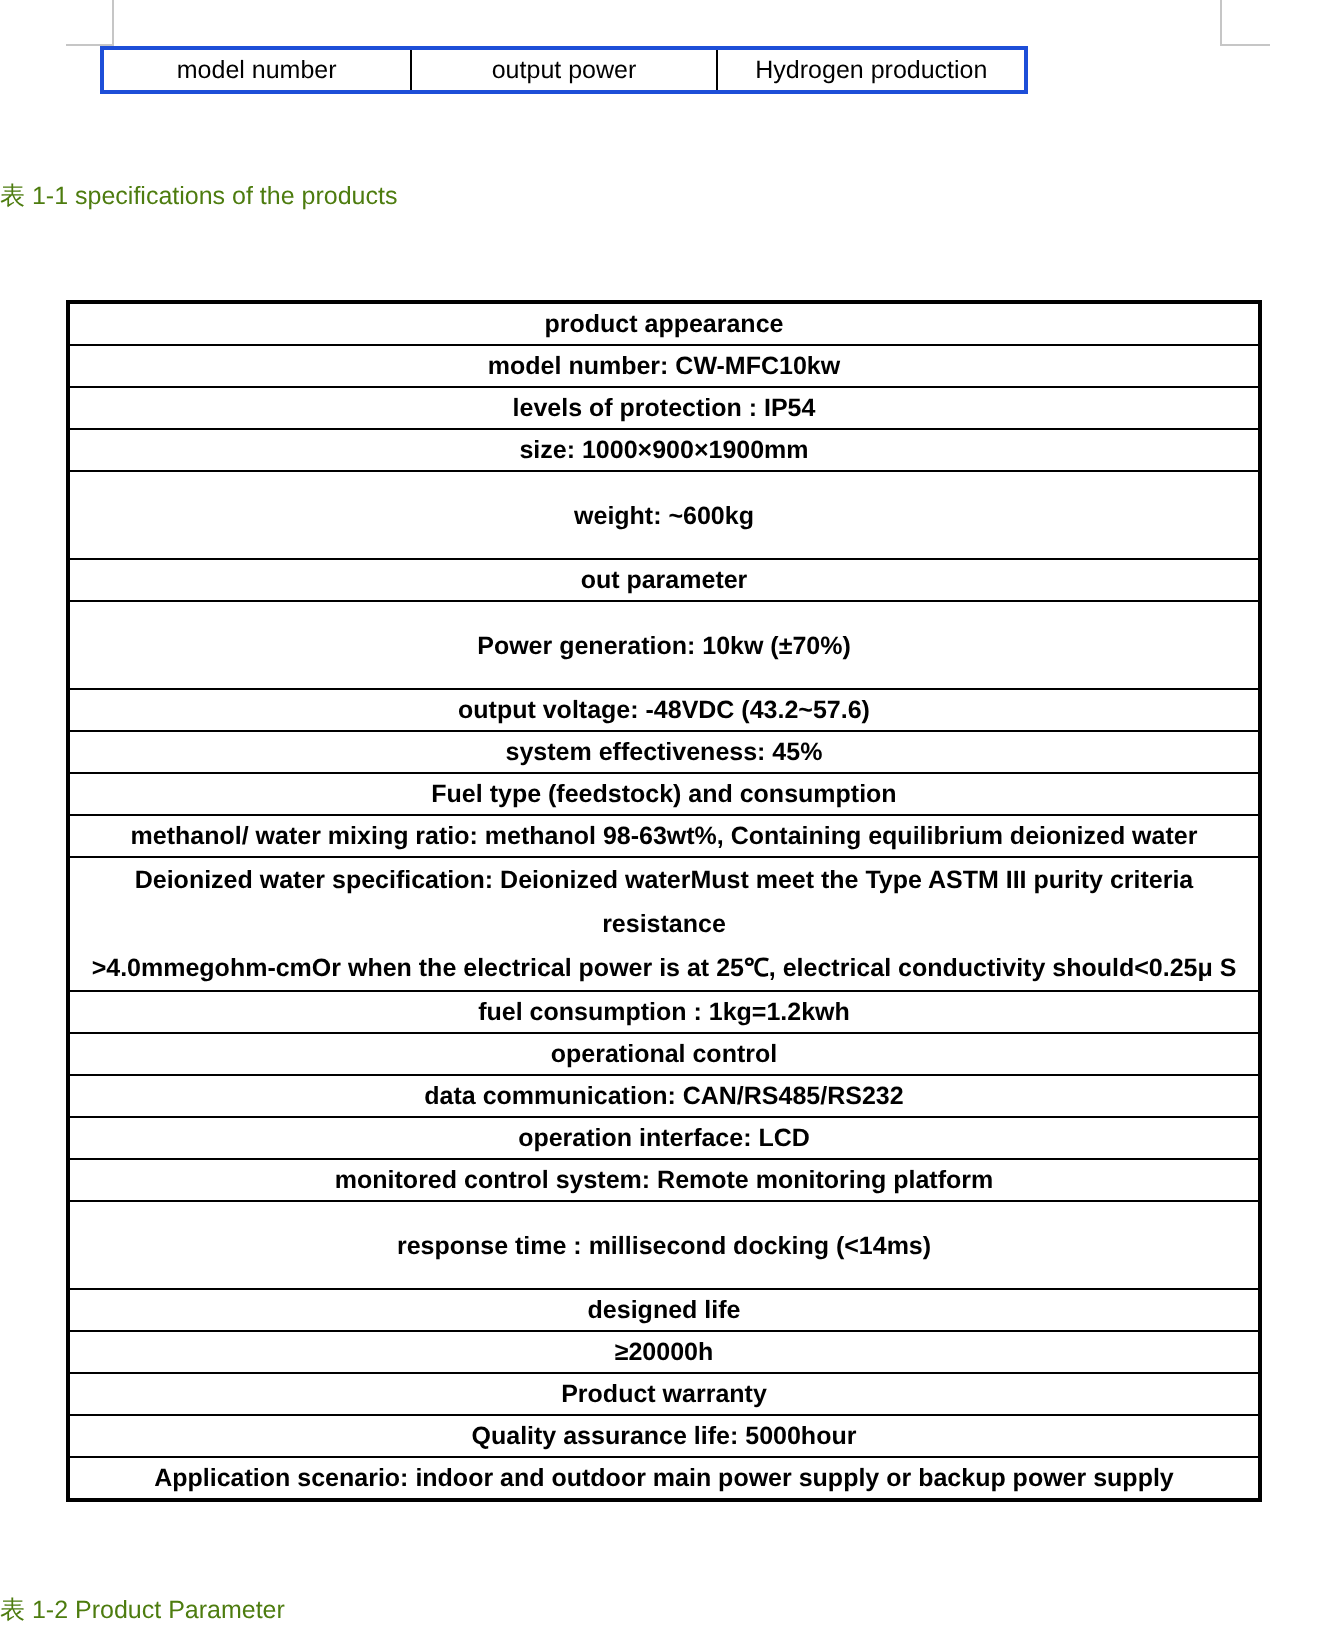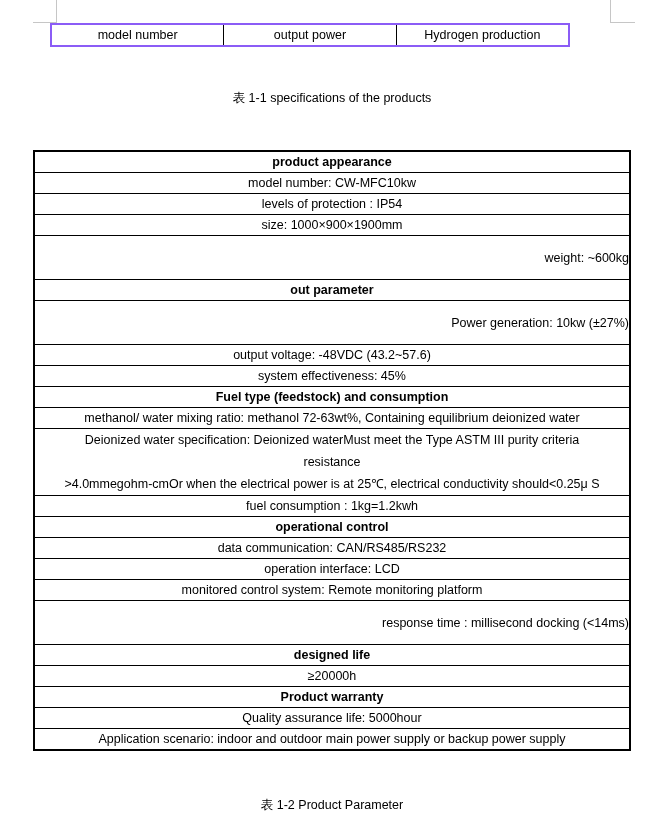--- a/index.html
+++ b/index.html
@@ -10,50 +10,50 @@
   }
   
   .crop{position:absolute;background:#c6c6c6;}
   #crop-l-v{left:56px;top:0;width:1px;height:22px;}
   #crop-l-h{left:33px;top:22px;width:24px;height:1px;}
   #crop-r-v{left:610px;top:0;width:1px;height:22px;}
   #crop-r-h{left:610px;top:22px;width:25px;height:1px;}
 
   
   .table1{
-    position:absolute;left:50px;top:23px;width:520px;
-    border:2px solid #8b5cf6;box-sizing:border-box;
+    position:absolute;left:50px;top:23px;width:464px;
+    border:2px solid #1d4ed8;box-sizing:border-box;
   }
   .t1-row{display:flex;}
   .t1-row + .t1-row{border-top:1px solid #000;}
   .t1-cell{
     flex:1;text-align:center;height:20px;line-height:20px;
     white-space:nowrap;overflow:hidden;
   }
   .t1-cell + .t1-cell{border-left:1px solid #000;}
 
   .caption{
-    position:absolute;left:0;width:664px;text-align:center;
-    font-size:12.5px;color:#000000;
+    position:absolute;left:0;width:664px;text-align:left;
+    font-size:12.5px;color:#4d7c0f;
   }
   #caption1{top:90px;}
   #caption2{top:797px;}
 
   
   .table2{
     position:absolute;left:33px;top:150px;width:598px;
     border:2px solid #000;box-sizing:border-box;
   }
   .t2-row{
     min-height:20px;display:flex;flex-direction:column;justify-content:center;
     text-align:center;line-height:20px;
   }
-  .t2-row + .t2-row{border-top:1px solid #000;}
+  .t2-row + .t2-row{border-top:1px solid #000;font-weight:bold;}
   .t2-row.bold{font-weight:bold;}
-  .t2-row.tall{min-height:43px;align-items:flex-end;}
+  .t2-row.tall{min-height:43px;}
   .t2-row.multiline{line-height:22px;min-height:66px;}
 </style>
 </head>
 <body>
 
 <div class="crop" id="crop-l-v"></div>
 <div class="crop" id="crop-l-h"></div>
 <div class="crop" id="crop-r-v"></div>
 <div class="crop" id="crop-r-h"></div>
 
@@ -80,33 +80,33 @@
     <div class="t2-row">
       <div>size: 1000×900×1900mm</div>
     </div>
     <div class="t2-row tall">
       <div>weight: ~600kg</div>
     </div>
     <div class="t2-row bold">
       <div>out parameter</div>
     </div>
     <div class="t2-row tall">
-      <div>Power generation: 10kw (±27%)</div>
+      <div>Power generation: 10kw (±70%)</div>
     </div>
     <div class="t2-row">
       <div>output voltage: -48VDC (43.2~57.6)</div>
     </div>
     <div class="t2-row">
       <div>system effectiveness: 45%</div>
     </div>
     <div class="t2-row bold">
       <div>Fuel type (feedstock) and consumption</div>
     </div>
     <div class="t2-row">
-      <div>methanol/ water mixing ratio: methanol 72-63wt%, Containing equilibrium deionized water</div>
+      <div>methanol/ water mixing ratio: methanol 98-63wt%, Containing equilibrium deionized water</div>
     </div>
     <div class="t2-row multiline">
       <div>Deionized water specification: Deionized waterMust meet the Type ASTM III purity criteria</div>
       <div>resistance</div>
       <div>&gt;4.0mmegohm-cmOr when the electrical power is at 25℃, electrical conductivity should&lt;0.25μ S</div>
     </div>
     <div class="t2-row">
       <div>fuel consumption : 1kg=1.2kwh</div>
     </div>
     <div class="t2-row bold">

